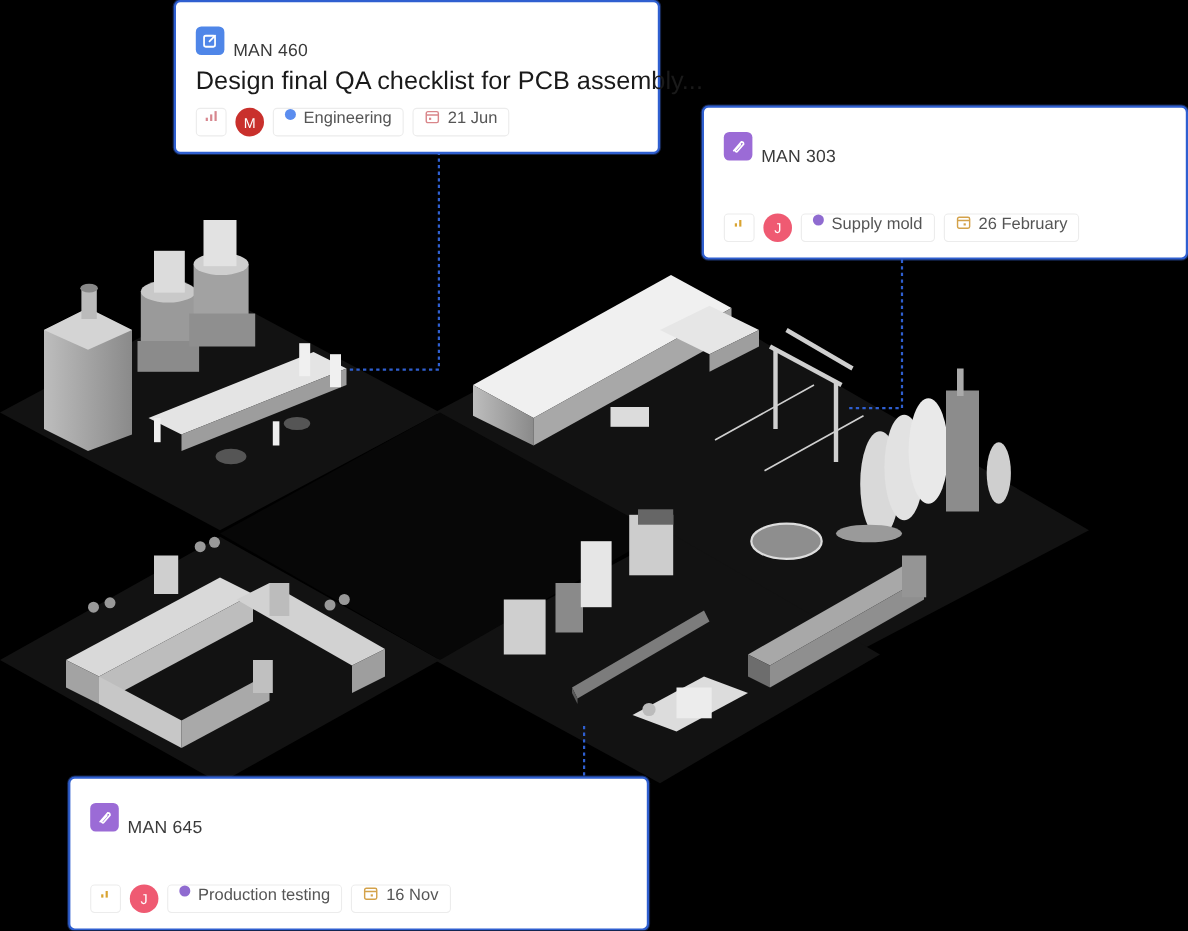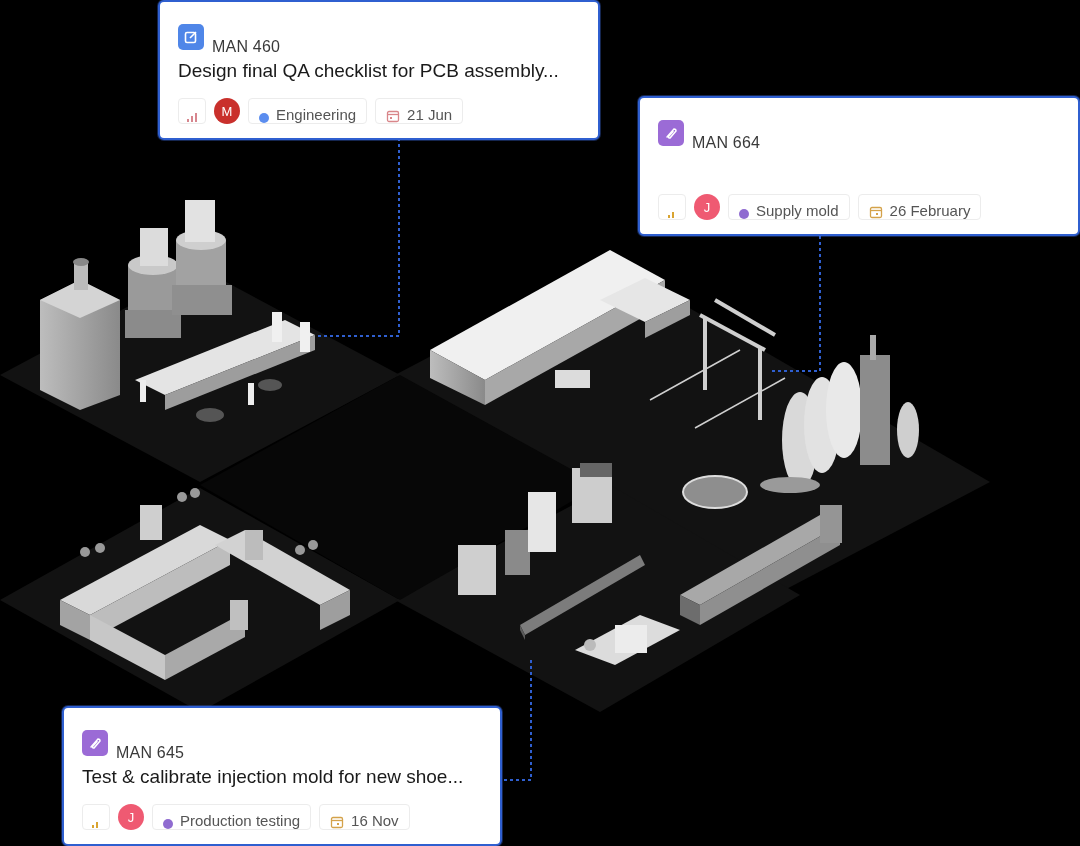--- a/index.html
+++ b/index.html
@@ -2,23 +2,23 @@
 <html><head>
 <meta charset="utf-8">
 <style>
   html,body{margin:0;padding:0;}
   body{width:1080px;height:846px;background:#000;position:relative;overflow:hidden;font-family:"Liberation Sans","DejaVu Sans",sans-serif;}
   .scene{position:absolute;left:0;top:0;width:1080px;height:846px;}
   .card{position:absolute;background:#fff;border:2px solid #2f5fd0;border-radius:6px;box-shadow:0 0 0 1px rgba(60,110,230,.35);box-sizing:border-box;}
   .card .head{position:absolute;left:18px;top:16px;display:flex;align-items:center;gap:8px;}
   .card .type-icon{width:26px;height:26px;border-radius:5px;display:flex;align-items:center;justify-content:center;}
   .card .id{font-size:16px;color:#3a3a3a;letter-spacing:.2px;margin-top:20px;}
-  .card .title{position:absolute;left:18px;top:58px;font-size:19px;color:#1a1a1a;white-space:nowrap;}
+  .card .title{position:absolute;left:18px;top:58px;font-size:23px;color:#1a1a1a;white-space:nowrap;}
   .card .meta{position:absolute;left:18px;top:96px;display:flex;align-items:center;gap:8px;}
-  .chip{height:26px;border:1px solid #ececec;border-radius:4px;display:flex;align-items:flex-end;padding:0 10px;gap:7px;font-size:15px;color:#555;box-sizing:border-box;background:#fff;}
+  .chip{height:26px;border:1px solid #ececec;border-radius:4px;display:flex;align-items:flex-start;padding:0 10px;gap:7px;font-size:15px;color:#555;box-sizing:border-box;background:#fff;}
   .chip.prio{width:28px;padding:0;justify-content:center;}
   .avatar{width:26px;height:26px;border-radius:50%;color:#fff;font-size:13px;display:flex;align-items:center;justify-content:center;}
   .dot{width:10px;height:10px;border-radius:50%;display:inline-block;}
 </style>
 </head>
 <body>
 
 <svg class="scene" viewBox="0 0 1080 846" xmlns="http://www.w3.org/2000/svg">
   <defs>
     <linearGradient id="gL" x1="0" x2="1">
@@ -172,21 +172,21 @@
   </div>
 </div>
 
 <div class="card" style="left:638px;top:96px;width:442px;height:140px;">
   <div class="head">
     <span class="type-icon" style="background:#9b6bd6;">
       <svg width="16" height="16" viewBox="0 0 16 16">
           <path d="M4 12 L11 4 A2 2 0 0 1 13 6 L7 13 A1.2 1.2 0 0 1 5.5 11.5 L10 6.5" fill="none" stroke="#fff" stroke-width="1.5" stroke-linecap="round"></path>
         </svg>
     </span>
-    <span class="id">MAN 664</span>
+    <span class="id">MAN 303</span>
   </div>
   <div class="meta">
     <span class="chip prio">
       <svg width="12" height="12" viewBox="0 0 12 12">
           <rect x="2" y="8" width="2" height="3" fill="#d9a431"></rect>
           <rect x="6" y="5" width="2" height="6" fill="#d9a431"></rect>
         </svg>
     </span>
     <span class="avatar" style="background:#ef5a72;">J</span>
     <span class="chip">
@@ -197,30 +197,29 @@
       <svg width="14" height="14" viewBox="0 0 14 14">
           <rect x="1.5" y="2.5" width="11" height="10" rx="1.5" fill="none" stroke="#d4a24a" stroke-width="1.3"></rect>
           <line x1="1.5" y1="5.5" x2="12.5" y2="5.5" stroke="#d4a24a" stroke-width="1.3"></line>
           <rect x="7" y="8" width="2" height="2" fill="#d4a24a"></rect>
         </svg>
       <span>26 February</span>
     </span>
   </div>
 </div>
 
-<div class="card" style="left:62px;top:706px;width:440px;height:140px;">
+<div class="card" style="left:62px;top:706px;width:528px;height:140px;">
   <div class="head">
     <span class="type-icon" style="background:#9b6bd6;">
       <svg width="16" height="16" viewBox="0 0 16 16">
           <path d="M4 12 L11 4 A2 2 0 0 1 13 6 L7 13 A1.2 1.2 0 0 1 5.5 11.5 L10 6.5" fill="none" stroke="#fff" stroke-width="1.5" stroke-linecap="round"></path>
         </svg>
     </span>
     <span class="id">MAN 645</span>
   </div>
-  <div class="title">Test &amp; calibrate injection mold for new shoe...</div>
   <div class="meta">
     <span class="chip prio">
       <svg width="12" height="12" viewBox="0 0 12 12">
           <rect x="2" y="8" width="2" height="3" fill="#d9a431"></rect>
           <rect x="6" y="5" width="2" height="6" fill="#d9a431"></rect>
         </svg>
     </span>
     <span class="avatar" style="background:#ef5a72;">J</span>
     <span class="chip">
       <span class="dot" style="background:#8f6bd0;"></span>

